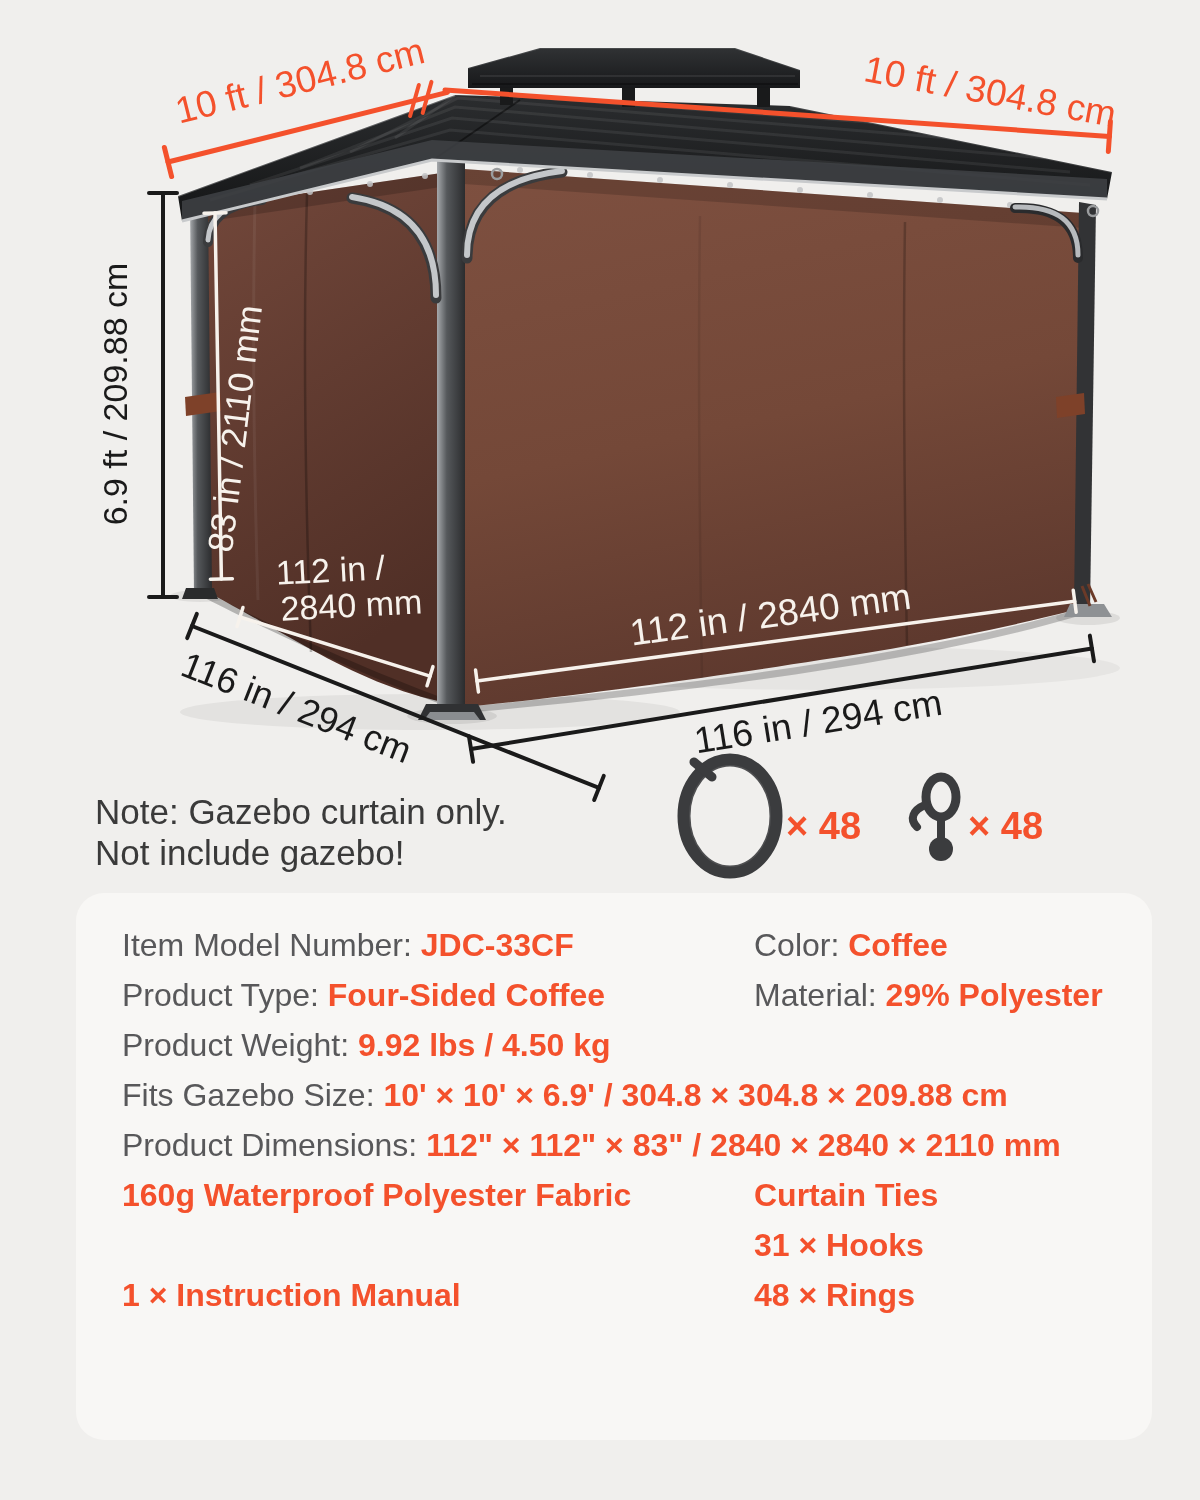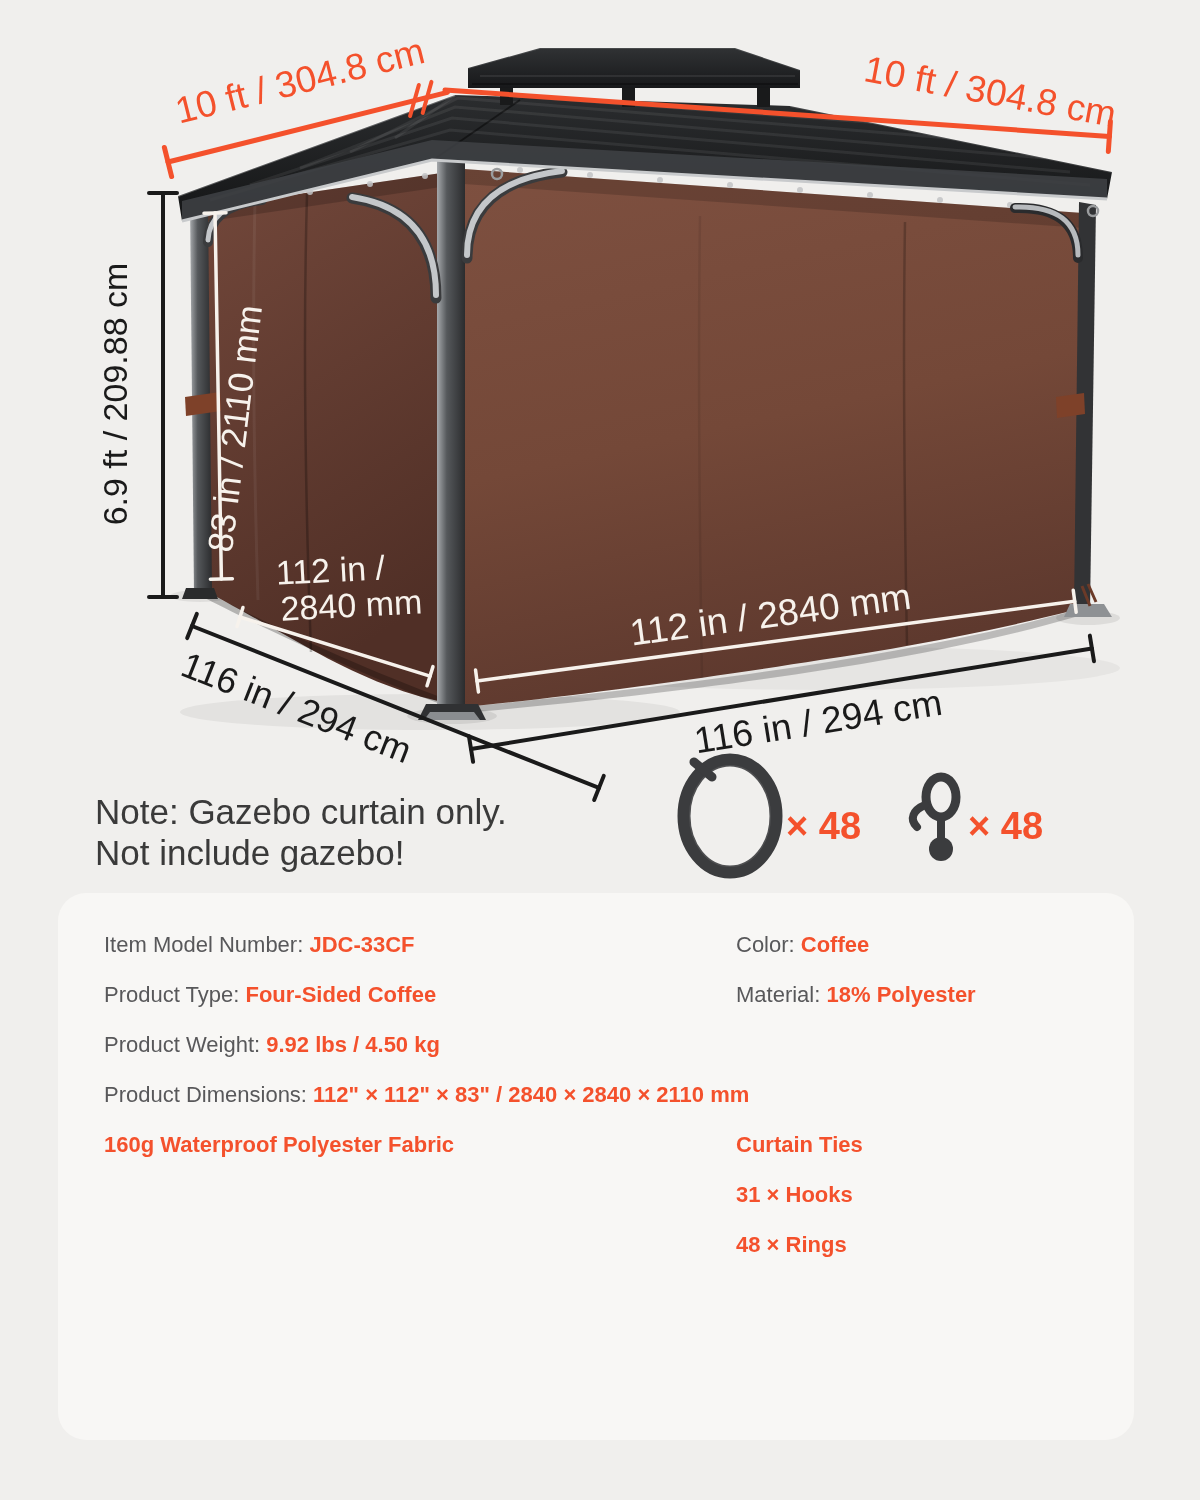--- a/index.html
+++ b/index.html
@@ -5,22 +5,22 @@
   html,body{margin:0;padding:0;background:#E8E7E5;}
   .stage{position:relative;width:1200px;height:1500px;background:#F0EFED;overflow:hidden;
          font-family:"Liberation Sans",sans-serif;}
   .stage svg{position:absolute;left:0;top:0;}
   svg text{font-family:"Liberation Sans",sans-serif;}
   .dim-orange{fill:#F4512C;font-size:37px;}
   .dim-black{fill:#1A1A1A;}
   .dim-white{fill:#F7F2EC;}
   .note-text{fill:#3A3A3A;font-size:35px;}
   .count-text{fill:#F4512C;font-size:38px;font-weight:700;}
-  .panel{position:absolute;left:58px;top:893px;width:1076px;height:547px;background:#F8F7F5;
-         border-radius:28px;box-sizing:border-box;padding:27px 0 0 46px;font-size:22px;}
+  .panel{position:absolute;left:76px;top:893px;width:1076px;height:547px;background:#F8F7F5;
+         border-radius:28px;box-sizing:border-box;padding:27px 0 0 46px;font-size:32px;}
   .row{position:relative;height:50px;display:flex;align-items:center;white-space:pre;}
   .col2{position:absolute;left:587px;margin-left:45px;}
   .lbl{color:#58585A;}
   .val{color:#F4512C;font-weight:700;}
 </style>
 </head>
 <body>
 
 <div class="stage">
 
@@ -229,33 +229,37 @@
   </g>
 </svg>
 
 <div class="panel">
   <div class="row">
     <span><span class="lbl">Item Model Number: </span><span class="val">JDC-33CF</span></span>
     <span class="col2"><span class="lbl">Color: </span><span class="val">Coffee</span></span>
   </div>
   <div class="row">
     <span><span class="lbl">Product Type: </span><span class="val">Four-Sided Coffee</span></span>
-    <span class="col2"><span class="lbl">Material: </span><span class="val">18% Polyester</span></span>
+    <span class="col2"><span class="lbl">Material: </span><span class="val">29% Polyester</span></span>
   </div>
   <div class="row">
     <span><span class="lbl">Product Weight: </span><span class="val">9.92 lbs / 4.50 kg</span></span>
+  </div>
+  <div class="row">
+    <span><span class="lbl">Fits Gazebo Size: </span><span class="val">10' × 10' × 6.9' / 304.8 × 304.8 × 209.88 cm</span></span>
   </div>
   <div class="row">
     <span><span class="lbl">Product Dimensions: </span><span class="val">112" × 112" × 83" / 2840 × 2840 × 2110 mm</span></span>
   </div>
   <div class="row">
     <span class="val">160g Waterproof Polyester Fabric</span>
     <span class="col2 val">Curtain Ties</span>
   </div>
   <div class="row">
     <span class="col2 val">31 × Hooks</span>
   </div>
   <div class="row">
+    <span class="val">1 × Instruction Manual</span>
     <span class="col2 val">48 × Rings</span>
   </div>
 </div>
 
 </div>
 
 </body></html>

